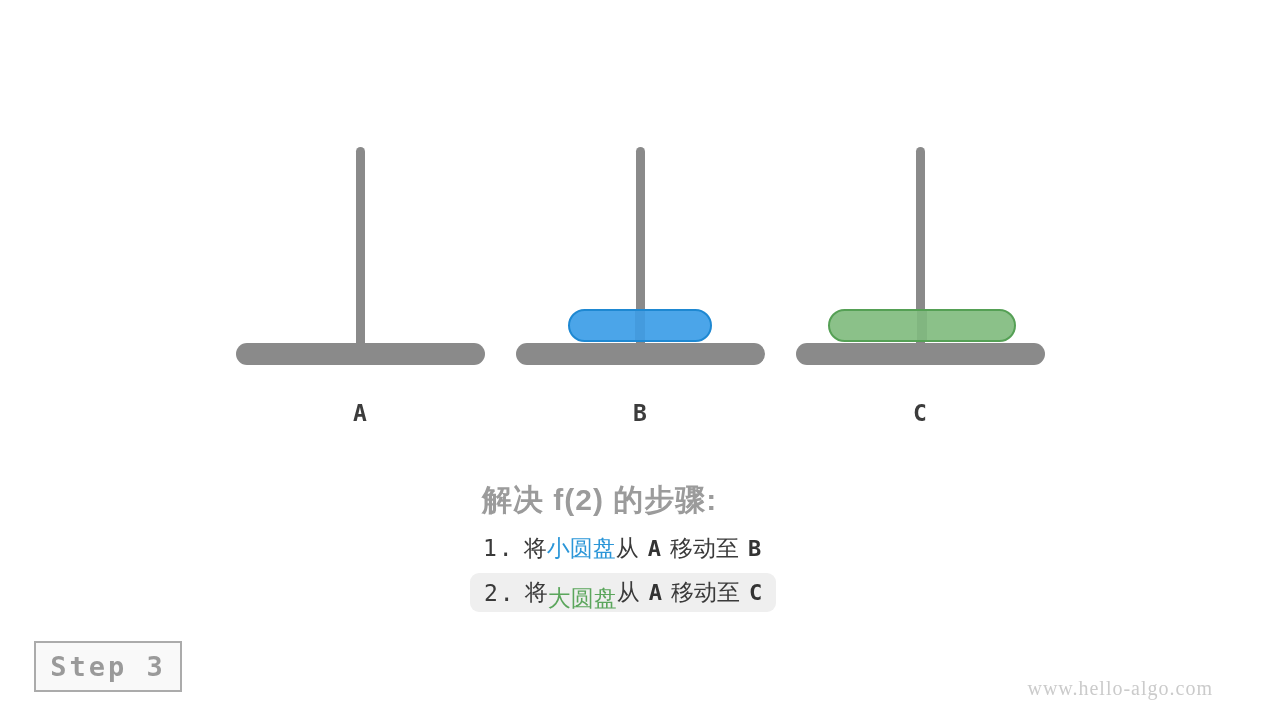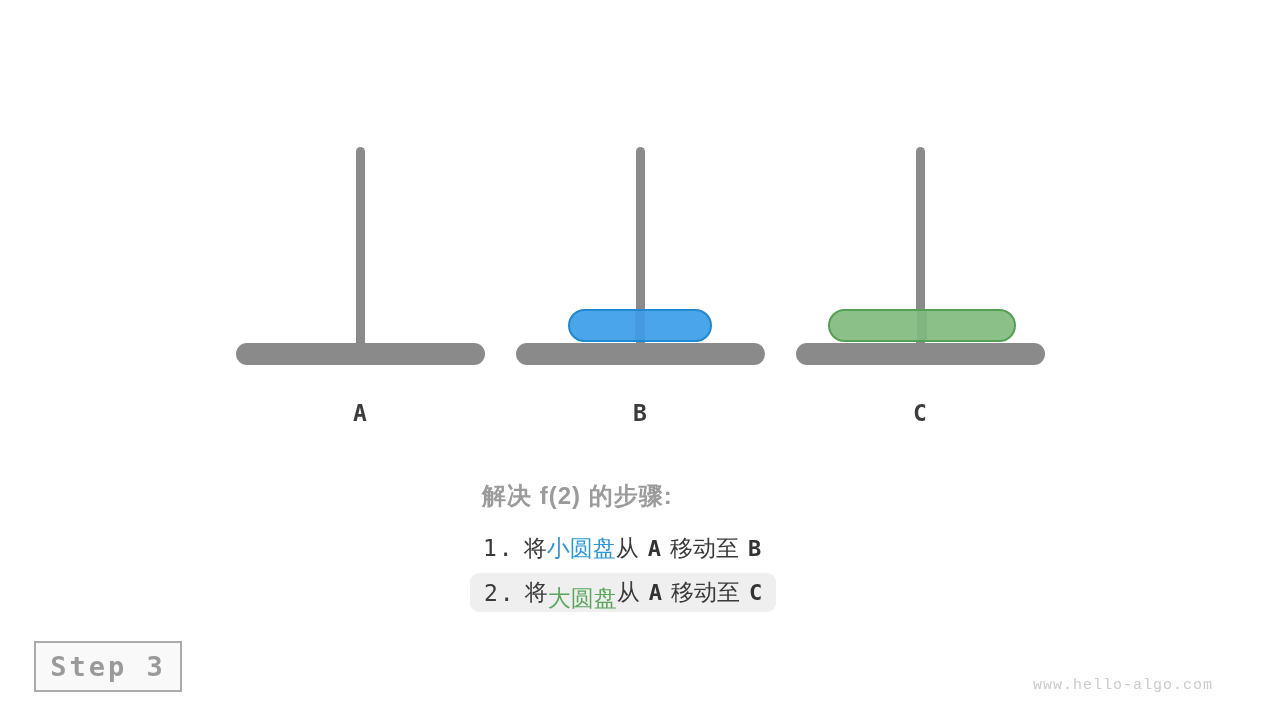--- a/index.html
+++ b/index.html
@@ -57,21 +57,21 @@
   .disk-large{
     left:828px;width:188px;border-color:var(--disk-large-border);
     background:linear-gradient(to right,
       var(--disk-large-fill) 0,var(--disk-large-fill) calc(50% - 5px),
       var(--disk-large-stripe) calc(50% - 5px),var(--disk-large-stripe) calc(50% + 5px),
       var(--disk-large-fill) calc(50% + 5px));
   }
   
   .steps-heading{
     position:absolute;left:482px;top:480px;
-    font-size:24px;font-weight:bold;color:var(--heading-gray);
+    font-size:30px;font-weight:bold;color:var(--heading-gray);
     letter-spacing:1px;white-space:nowrap;
   }
   .step-line{
     font-size:23px;color:var(--text-dark);white-space:nowrap;
     display:flex;align-items:center;
   }
   .step-line-1{position:absolute;left:483px;top:533px;height:30px;}
   .step-line-2{
     position:absolute;left:470px;top:573px;height:39px;
     padding:0 14px;background:var(--highlight-bg);border-radius:9px;
@@ -91,22 +91,22 @@
   .step-badge{
     position:absolute;left:34px;top:641px;width:148px;height:51px;
     box-sizing:border-box;border:2px solid var(--badge-border);border-radius:0;
     background:var(--badge-bg);display:flex;align-items:center;justify-content:center;
     font-family:"DejaVu Sans Mono","Liberation Mono",monospace;
     font-weight:bold;font-size:27px;color:var(--badge-text);letter-spacing:3px;
   }
   
   .watermark{
     position:absolute;right:67px;top:677px;
-    font-family:Liberation Mono, monospace;
-    font-size:15px;color:var(--watermark);letter-spacing:1px;
+    font-family:Liberation Serif, serif;
+    font-size:20px;color:var(--watermark);letter-spacing:1px;
   }
 </style>
 </head>
 <body>
 
 <div class="canvas">
 
   <div class="pole pole-a"></div>
   <div class="base base-a"></div>
   <div class="peg-label label-a">A</div>

